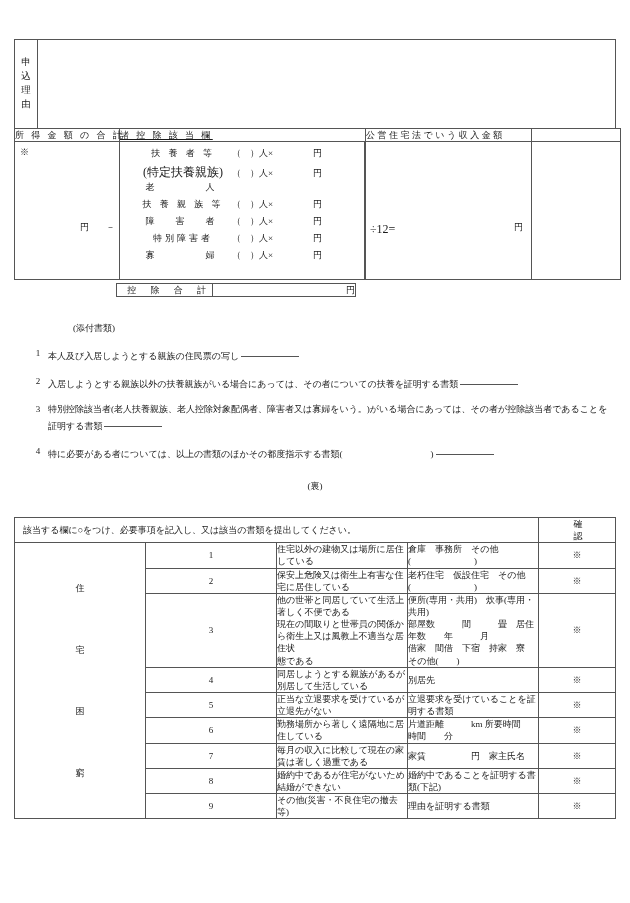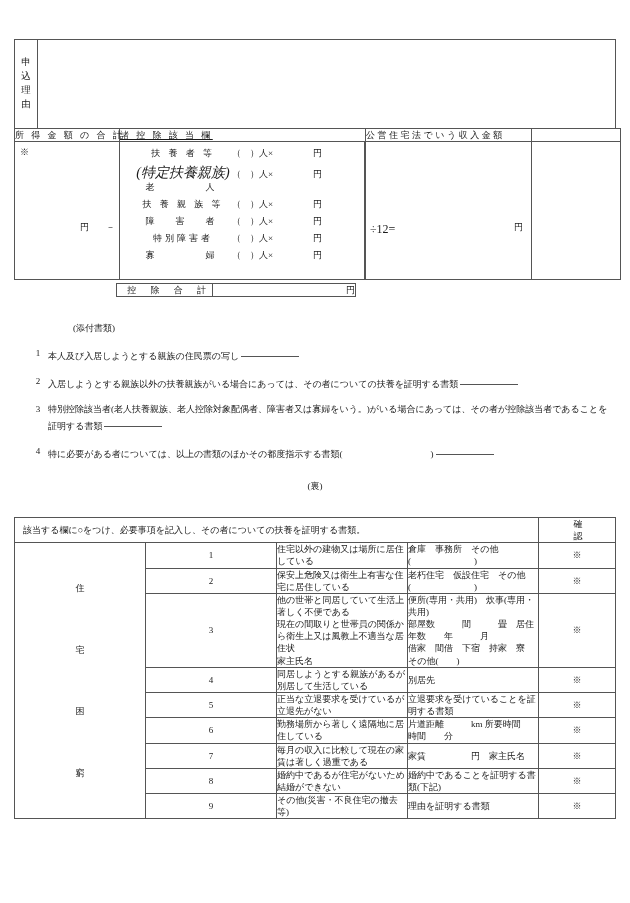--- a/index.html
+++ b/index.html
@@ -113,21 +113,21 @@
     white-space: nowrap;
   }
   .d-name {
     width: 112px;
     text-align: center;
     padding-left: 14px;
     box-sizing: border-box;
   }
   .d-name.sp   { letter-spacing: 3px; }
   .d-name.sp2  { letter-spacing: 6px; text-align: center; }
-  .d-name.tight{ letter-spacing: 0; font-size: 14px; font-style: italic; }
+  .d-name.tight{ letter-spacing: 0; font-size: 12px; }
   .d-cnt  { width: 54px; text-align: left; }
   .d-yen  { width: 36px; text-align: right; }
 
   .law-cell { position: relative; height: 137px; vertical-align: top; }
   .div12 {
     position: absolute;
     left: 4px;
     top: 79px;
     font-size: 12px;
   }
@@ -360,21 +360,21 @@
       <span class="attach-no">4</span>
       <span class="attach-txt"><span>特に必要がある者については、以上の書類のほかその都度指示する書類(</span><span class="paren-gap"></span><span>)</span><span class="ul-blank"></span></span>
     </div>
   </div>
 
   <div class="back-mark">(裏)</div>
 
   <table class="grid hard-table">
     <tbody>
         <tr>
-      <td class="hard-head" colspan="4">該当する欄に○をつけ、必要事項を記入し、その者についての扶養を証明する書類。</td>
+      <td class="hard-head" colspan="4">該当する欄に○をつけ、必要事項を記入し、又は該当の書類を提出してください。</td>
       <td class="hc-conf conf-head">確　　認</td>
     </tr>
 
     <tr>
       <td class="vert-label-cell" rowspan="9">
         <div class="vert-stack">
           <span>住</span>
           <span>宅</span>
           <span>困</span>
           <span>窮</span>
@@ -391,21 +391,21 @@
       <td class="hc-desc">保安上危険又は衛生上有害な住宅に居住している</td>
       <td class="hc-detail">老朽住宅　仮設住宅　その他(　　　　　　　)</td>
       <td class="hc-conf conf-cell">※</td>
     </tr>
 
     <tr>
       <td class="hc-no hc-no-c">3</td>
       <td class="hc-desc row-multi">
         <div>他の世帯と同居していて生活上著しく不便である</div>
         <div>現在の間取りと世帯員の関係から衛生上又は風教上不適当な居住状</div>
-        <div>家主氏名</div>
+        <div>態である</div>
       </td>
       <td class="hc-detail row-multi">
         <div>便所(専用・共用)　炊事(専用・共用)</div>
         <div>部屋数　　　間　　　畳　居住年数　　年　　　月</div>
         <div>借家　間借　下宿　持家　寮　その他(　　)</div>
       </td>
       <td class="hc-conf conf-cell">※</td>
     </tr>
 
     <tr>

